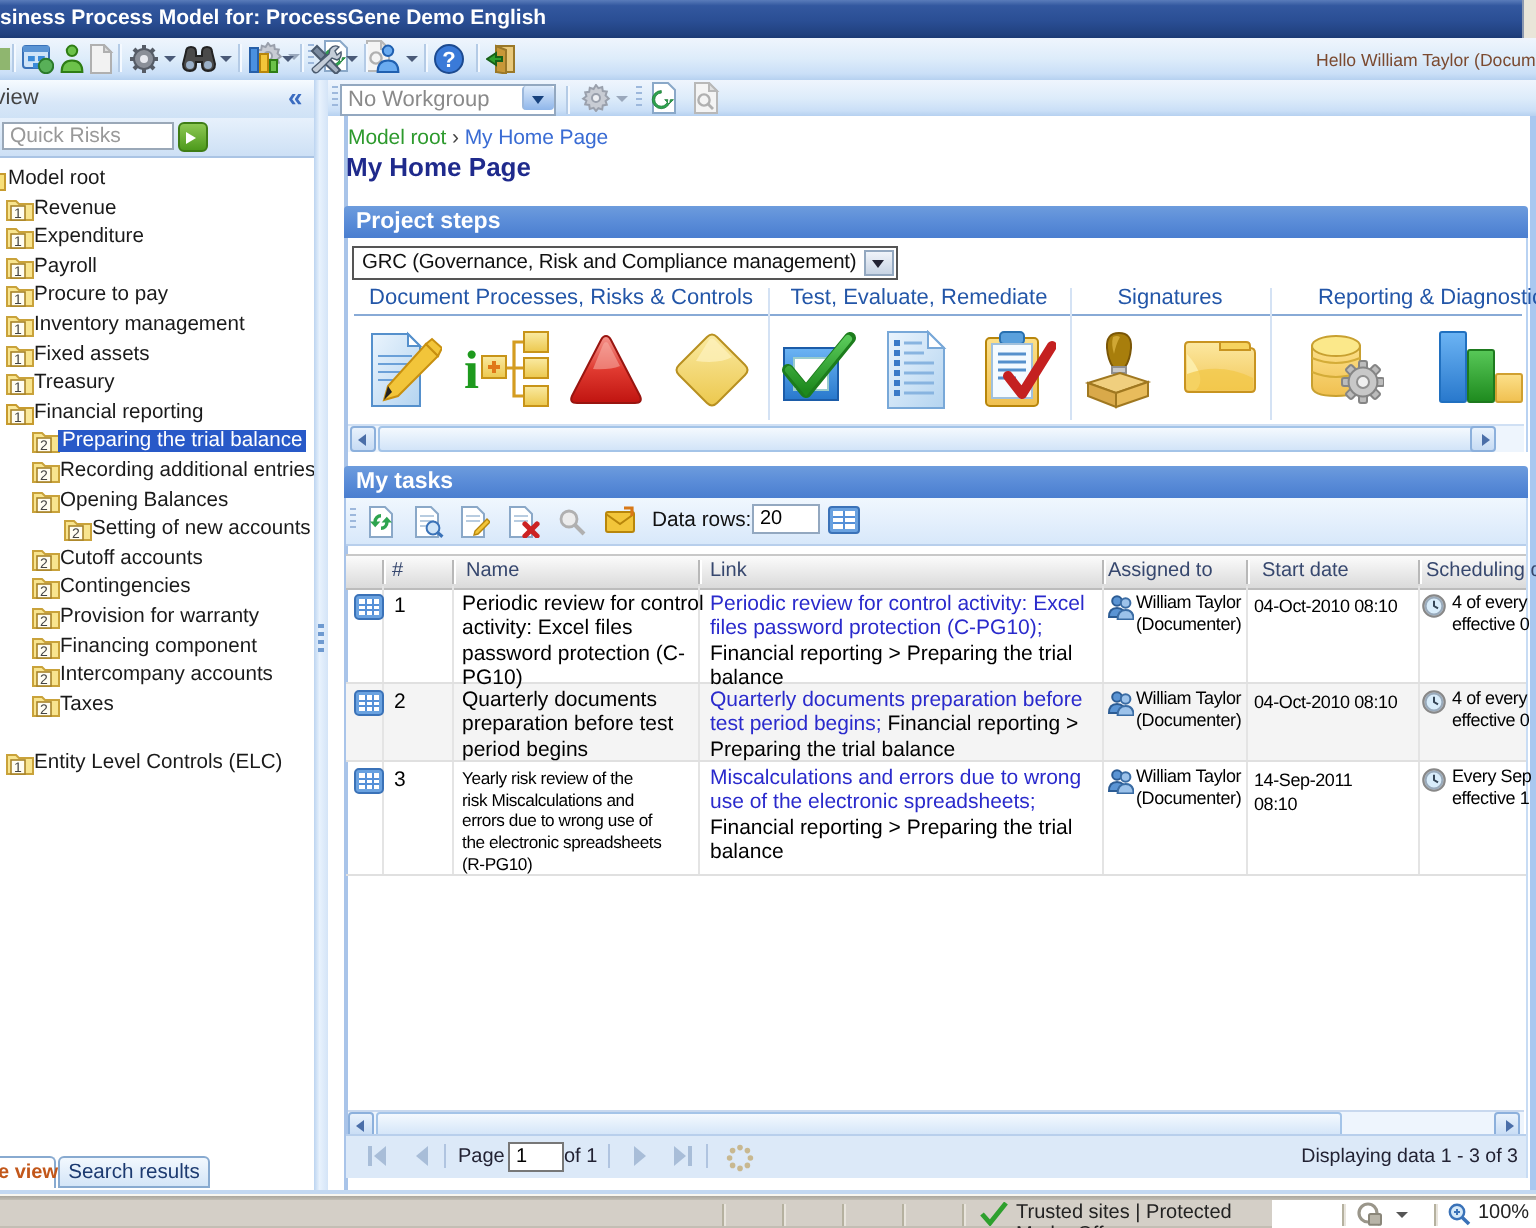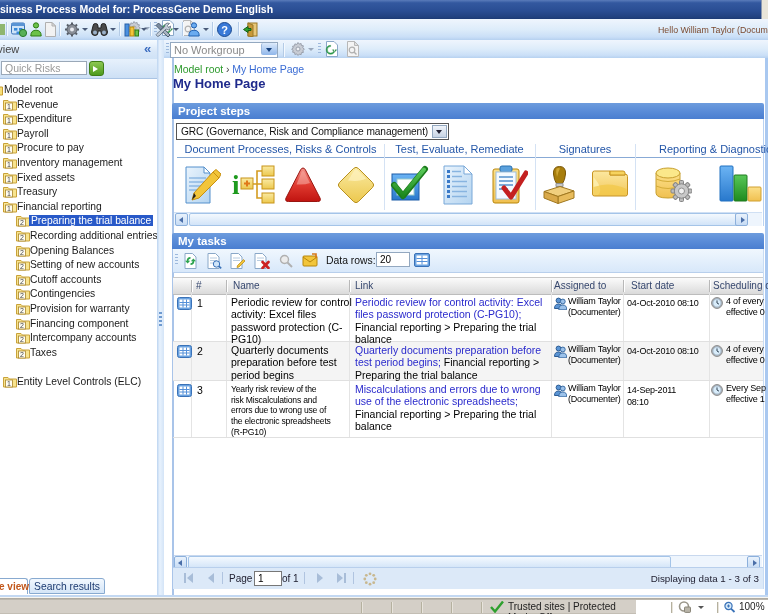--- a/index.html
+++ b/index.html
@@ -303,21 +303,21 @@
         <span class="lbl" style="left:30px;">Recording additional entries</span>
       </div>
   <div class="trow" style="left:0;top:163.6px;width:157px;">
         <svg class="fic" style="left:16px;" width="14" height="13" viewBox="0 0 14 13">
           <path d="M0.5 2.5 L5 2.5 L6.5 4 L13.5 4 L13.5 12 L0.5 12 Z" fill="#f8e48e" stroke="#c9a23a" stroke-width="1"></path>
           <rect x="2.5" y="5" width="7" height="7" fill="#fffdf2" stroke="#a8842a" stroke-width="0.8"></rect>
           <text x="6" y="11" font-size="7" font-family="Liberation Sans" fill="#444" text-anchor="middle">2</text>
         </svg>
         <span class="lbl" style="left:30px;">Opening Balances</span>
       </div>
-  <div class="trow" style="left:0;top:178.2px;width:149px;">
+  <div class="trow" style="left:16px;top:178.2px;width:149px;">
         <svg class="fic" style="left:16px;" width="14" height="13" viewBox="0 0 14 13">
           <path d="M0.5 2.5 L5 2.5 L6.5 4 L13.5 4 L13.5 12 L0.5 12 Z" fill="#f8e48e" stroke="#c9a23a" stroke-width="1"></path>
           <rect x="2.5" y="5" width="7" height="7" fill="#fffdf2" stroke="#a8842a" stroke-width="0.8"></rect>
           <text x="6" y="11" font-size="7" font-family="Liberation Sans" fill="#444" text-anchor="middle">2</text>
         </svg>
         <span class="lbl" style="left:30px;">Setting of new accounts</span>
       </div>
   <div class="trow" style="left:0;top:192.8px;width:157px;">
         <svg class="fic" style="left:16px;" width="14" height="13" viewBox="0 0 14 13">
           <path d="M0.5 2.5 L5 2.5 L6.5 4 L13.5 4 L13.5 12 L0.5 12 Z" fill="#f8e48e" stroke="#c9a23a" stroke-width="1"></path>

